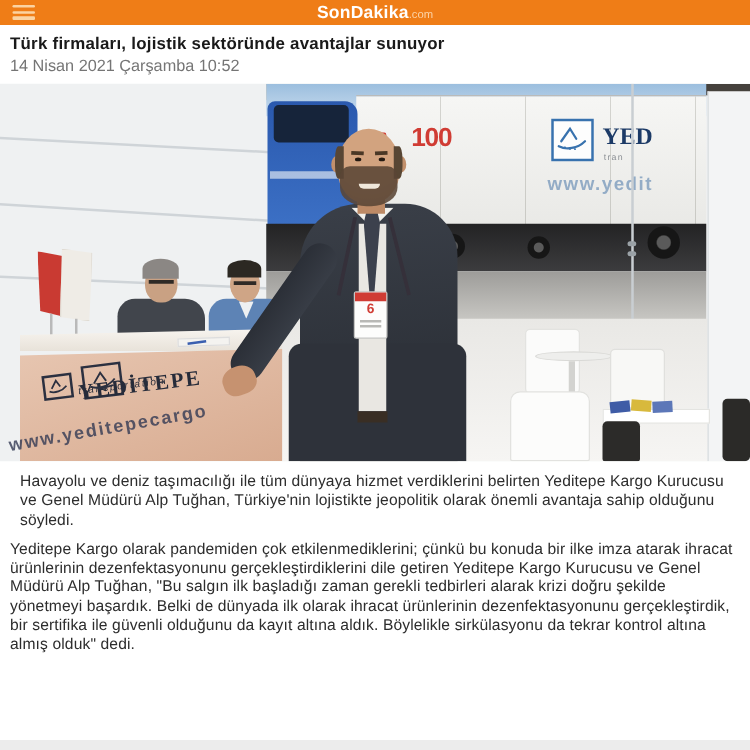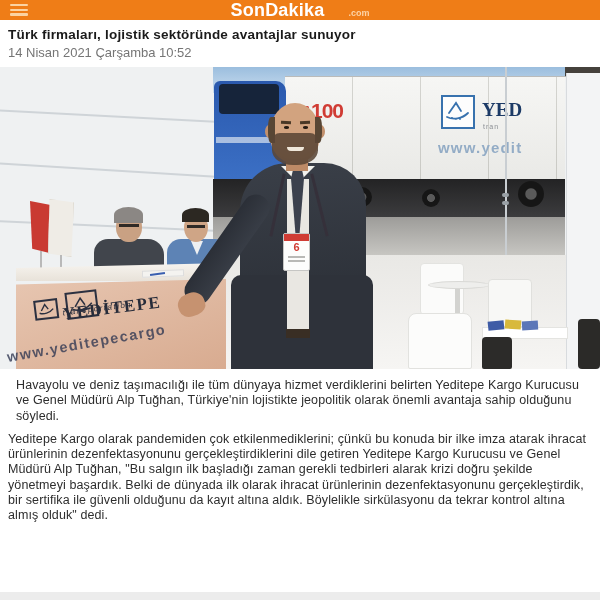--- a/index.html
+++ b/index.html
@@ -4,22 +4,22 @@
 <style>
   html,body{margin:0;padding:0;background:#fff;}
   body{width:600px;height:600px;overflow:hidden;position:relative;
        font-family:"Liberation Sans",sans-serif;-webkit-font-smoothing:antialiased;}
 
   
   .topbar{position:relative;height:20px;background:#ef7d17;}
   .hamburger{position:absolute;left:10px;top:4px;width:18px;height:12px;cursor:pointer;}
   .hamburger span{display:block;width:18px;height:2.4px;background:#fbd3a2;margin-bottom:2.2px;border-radius:1px;}
   .logo{position:absolute;left:50%;top:50%;transform:translate(-50%,-50%);white-space:nowrap;cursor:pointer;}
-  .logo .brand{font-size:18px;font-weight:800;color:#ffffff;letter-spacing:.2px;}
-  .logo .tld{font-size:9px;font-weight:700;color:#fcd3a6;padding-left:24px;}
+  .logo .brand{font-size:14px;font-weight:800;color:#ffffff;letter-spacing:.2px;}
+  .logo .tld{font-size:9px;font-weight:400;color:#fcd3a6;}
 
   
   h1{margin:7px 8px 0;font-size:13.5px;line-height:16px;font-weight:700;color:#1a1a1a;letter-spacing:.2px;}
   .date{margin:2px 8px 0;font-size:13px;color:#757575;}
 
   
   p.body{margin:8px 8px 0;font-size:12.5px;line-height:15.3px;color:#2d2d2d;letter-spacing:.1px;}
   p.body.first{margin-top:9px;margin-left:16px;}
   .footer-strip{position:absolute;left:0;bottom:0;width:600px;height:8px;background:#ececec;}
 
@@ -42,21 +42,21 @@
        background:linear-gradient(180deg,#2a59ae,#3f74c9);}
   .cab-window{left:219px;top:17px;width:60px;height:30px;background:#16243a;border-radius:4px;}
   .cab-stripe{left:216px;top:70px;width:66px;height:6px;background:#e8eef5;opacity:.65;}
   .underride{left:213px;top:112px;width:352px;height:38px;background:linear-gradient(180deg,#232324,#3c3c3e);}
   .wheel{border-radius:50%;background:radial-gradient(circle,#5a5a5a 28%,#161616 34%);}
   .wheel.w1{left:352px;top:120px;width:20px;height:20px;}
   .wheel.w2{left:422px;top:122px;width:18px;height:18px;}
   .wheel.w3{left:518px;top:114px;width:26px;height:26px;}
   .road{left:213px;top:150px;width:352px;height:40px;background:linear-gradient(180deg,#9d9c99,#c9c8c4);}
 
-  .logo-100{left:297px;top:34px;display:flex;align-items:flex-start;gap:2px;}
+  .logo-100{left:297px;top:34px;display:flex;align-items:flex-start;gap:20px;}
   .flag-chip{position:static;width:12px;height:9px;background:#d03c34;border-radius:1.5px;margin-top:5px;}
   .flag-chip i{position:absolute;width:4px;height:4px;margin:2px 0 0 3px;border-radius:50%;background:#fff;}
   .num-100{position:static;font-size:21px;line-height:20px;font-weight:800;color:#d03c34;letter-spacing:-1px;}
 
   .wall-brand-box{left:441px;top:28px;width:34px;height:34px;border:2.5px solid #3872ae;background:#fdfdfd;}
   .wall-brand-text{left:482px;top:32px;font-size:19px;font-weight:700;color:#1c3a66;font-family:"Liberation Serif",serif;}
   .wall-brand-sub{left:483px;top:56px;font-size:7px;color:#8b8f94;letter-spacing:1px;}
   .wall-url{left:438px;top:72px;font-size:15px;font-weight:600;color:#93acc6;letter-spacing:1.2px;}
 
   .glass-v{left:505px;top:0;width:1.5px;height:190px;background:#c9ced2;}

